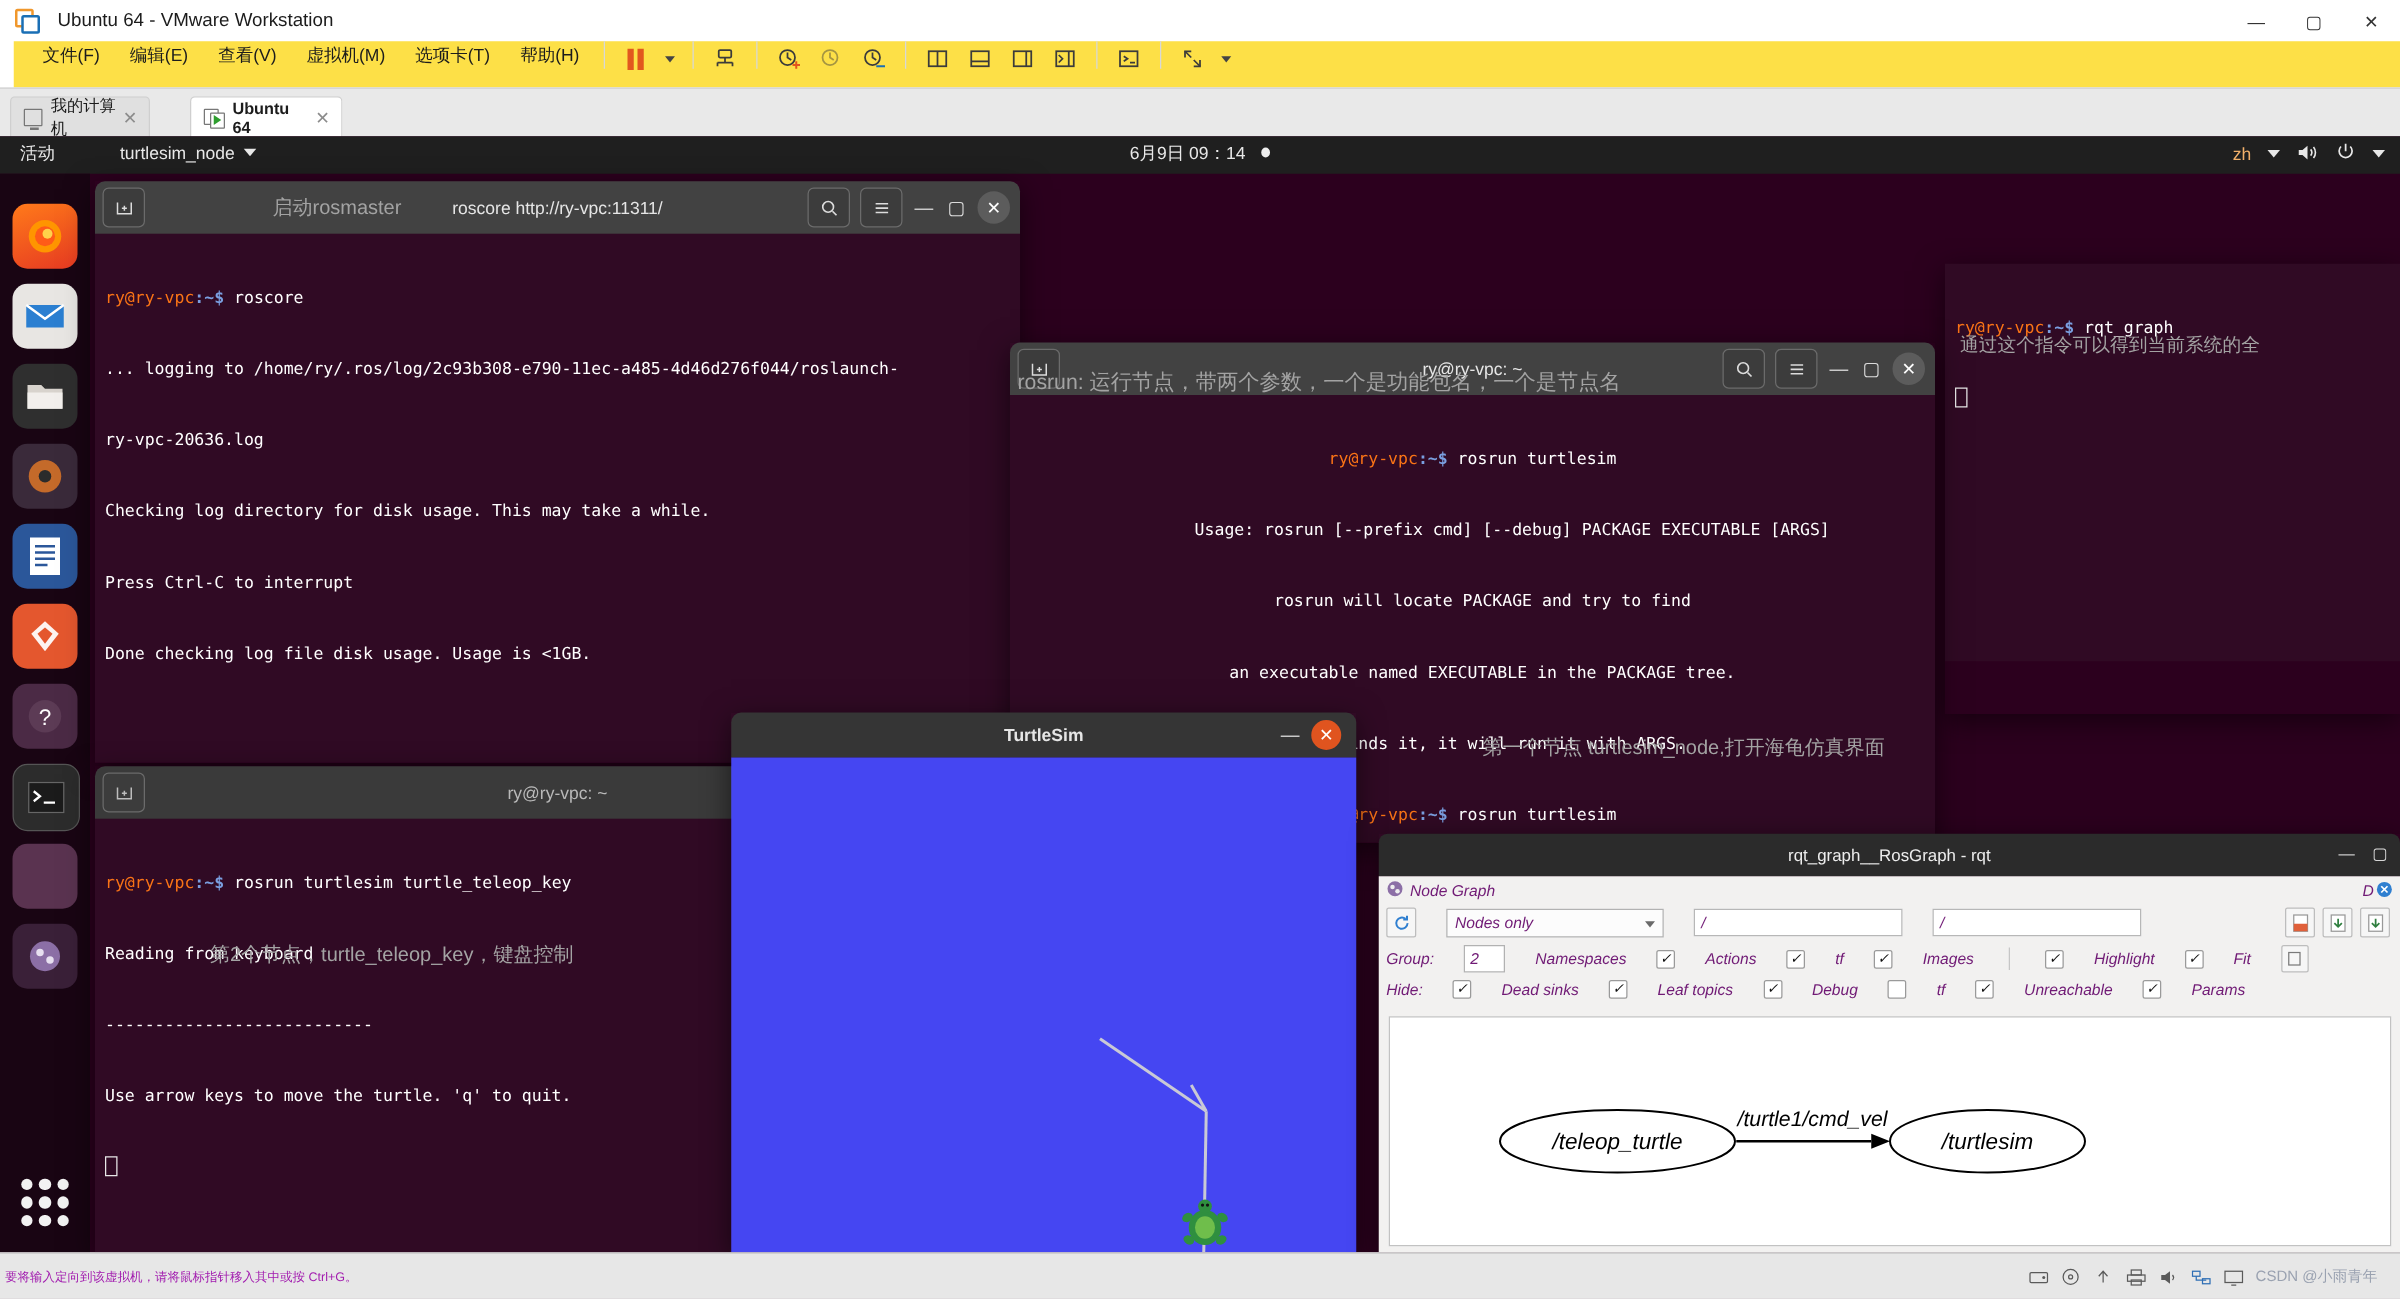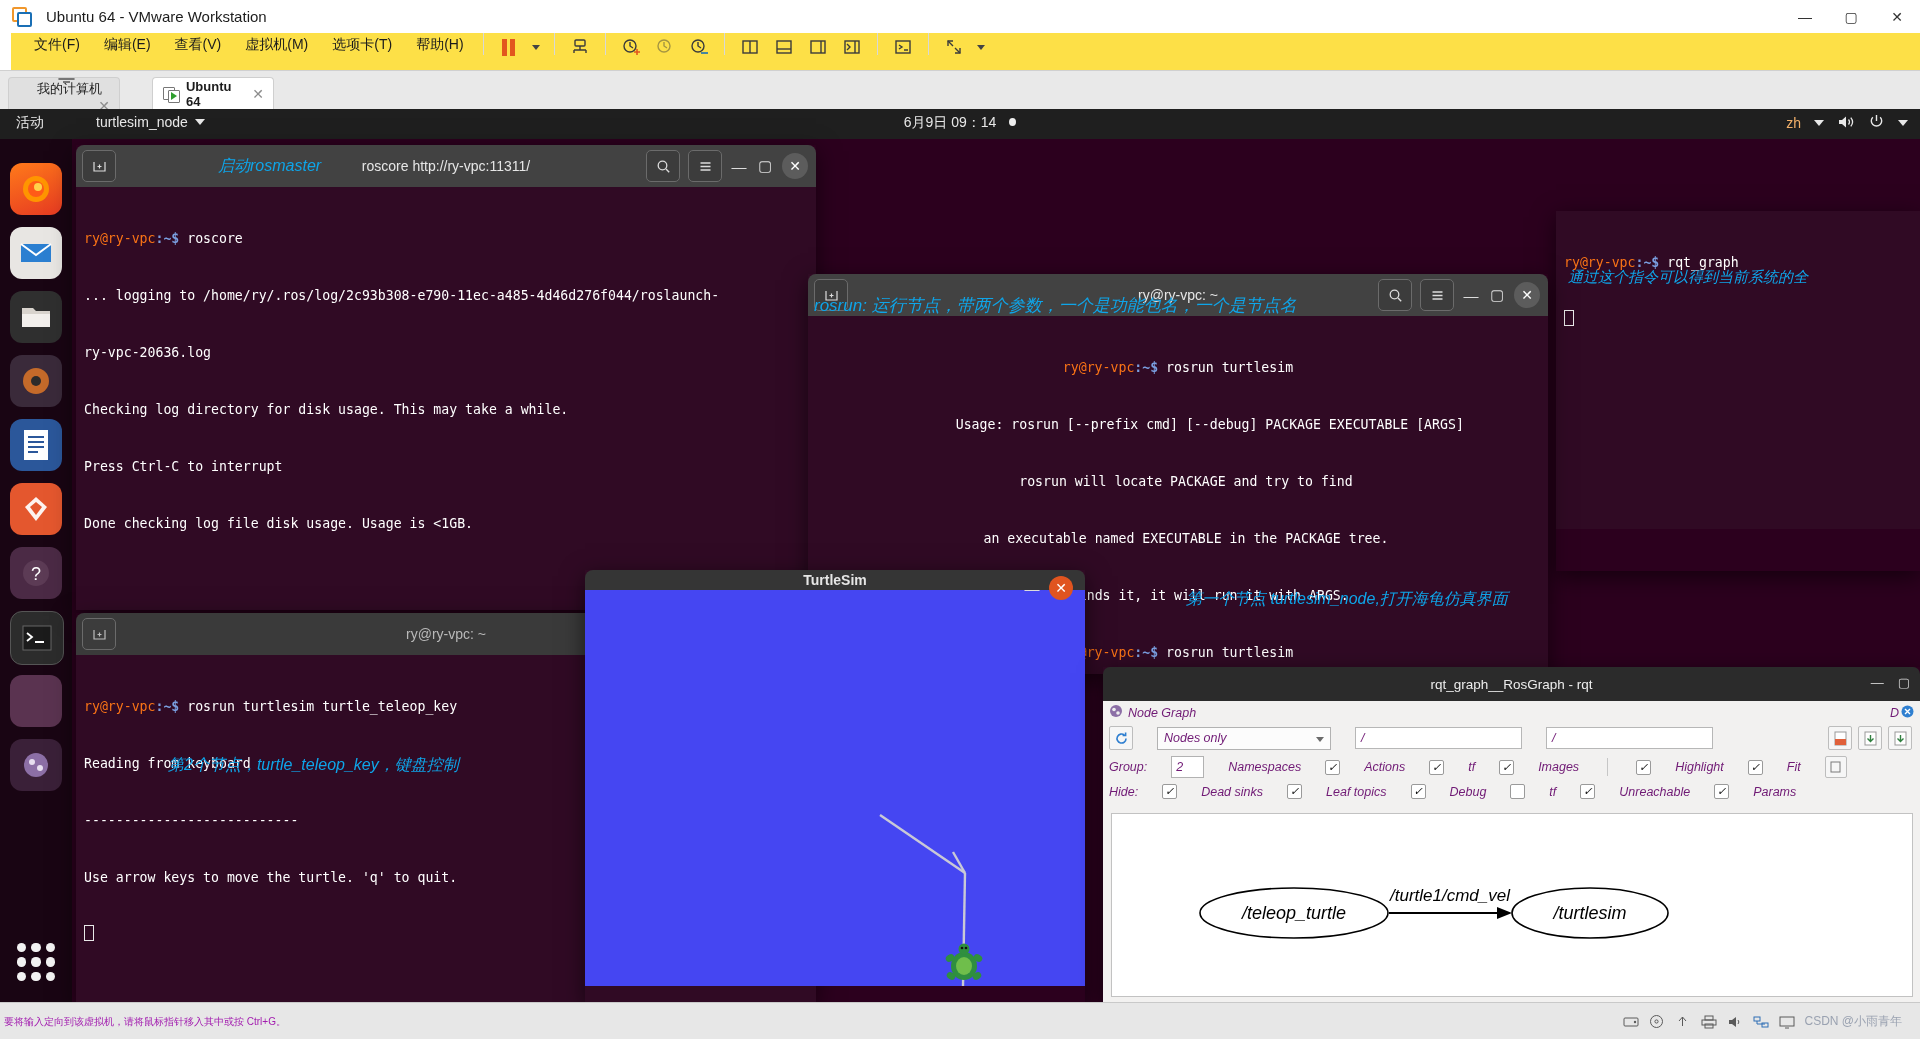--- a/index.html
+++ b/index.html
@@ -24,21 +24,21 @@
   .vm-menu{font-size:14px;color:#1c1c1c;padding:3px 11px;margin-left:2px;}
   .vm-sep{width:1px;height:22px;background:#d8d8d8;margin:0 8px;}
   .vm-tool{width:34px;height:28px;display:flex;align-items:center;justify-content:center;position:relative;}
   .vm-pause{display:flex;gap:3px;}
   .vm-pause i{display:block;width:5px;height:17px;background:#e2571e;}
   .vm-caret{width:0;height:0;border-left:4px solid transparent;border-right:4px solid transparent;border-top:5px solid #444;}
   .icn{stroke:#3b3b3b;fill:none;stroke-width:1.4;}
 
   .vm-tabstrip{position:absolute;left:0;top:70px;width:1920px;height:39px;background:#e9e9e9;border-top:1px solid #d0d0d0;}
   .vm-tab{position:absolute;top:6px;height:33px;border:1px solid #cfcfcf;border-bottom:none;border-radius:4px 4px 0 0;display:flex;align-items:center;padding:0 6px 0 10px;box-sizing:border-box;}
-  .vm-tab.inactive{background:#e0e0e0;left:8px;width:112px;flex-direction:column;}
+  .vm-tab.inactive{background:#e0e0e0;left:8px;width:112px;}
   .vm-tab.active{background:#fff;left:152px;width:122px;}
   .vm-tab .tl{font-size:13px;color:#1c1c1c;margin-left:7px;}
   .vm-tab.active .tl{font-weight:bold;}
   .vm-tab .tx{margin-left:auto;color:#8c8c8c;font-size:14px;padding:0 3px;}
   .mon{width:15px;height:12px;border:1.4px solid #777;border-radius:1px;position:relative;}
   .mon:after{content:"";position:absolute;left:4px;bottom:-4px;width:7px;height:2px;background:#777;}
 
   
   .guest{position:absolute;left:0;top:109px;width:1920px;height:893px;background:#2c001e;overflow:hidden;}
   .gnome-bar{position:absolute;left:0;top:0;width:1920px;height:30px;background:#1f1f1f;color:#e8e8e8;font-size:14px;}
@@ -61,21 +61,21 @@
   .hdr-title{position:absolute;left:0;right:0;text-align:center;color:#e6e6e6;font-size:14px;pointer-events:none;}
   .hdr-title.dim{color:#b9b9b9;}
   .btn-sq{width:32px;height:30px;border:1px solid #6b6b6b;border-radius:5px;background:#3c3c3c;display:flex;align-items:center;justify-content:center;color:#e0e0e0;font-size:14px;}
   .hdr-right{position:absolute;right:8px;top:0;height:42px;display:flex;align-items:center;gap:8px;z-index:3;}
   .hdr-ico{width:18px;height:18px;display:flex;align-items:center;justify-content:center;color:#dcdcdc;font-size:15px;}
   .close-round{width:26px;height:26px;border-radius:50%;background:#5c5c5c;color:#fff;display:flex;align-items:center;justify-content:center;font-size:14px;}
   .term-body{background:#300a24;font-family:"DejaVu Sans Mono","Liberation Mono",monospace;font-size:13.2px;line-height:19px;color:#ffffff;padding:4px 8px;box-sizing:border-box;overflow:hidden;white-space:pre;}
   .prompt{color:#f97316;font-weight:normal;}
   .path{color:#7a9fe0;font-weight:bold;}
   .cursor{display:inline-block;width:8px;height:14px;border:1px solid #e8e8e8;vertical-align:-2px;}
-  .ann{color:#0ea5e9;font-family:"Liberation Sans",sans-serif;font-size:15px;white-space:nowrap;position:absolute;font-style:italic;}
+  .ann{color:#a3a3a3;font-family:"Liberation Sans",sans-serif;font-size:15px;white-space:nowrap;position:absolute;}
 
   
   .ts-canvas{background:#4546f2;position:relative;overflow:hidden;}
 
   
   .rqt-hdr{height:34px;background:#2b2b2b;position:relative;display:flex;align-items:center;border-radius:7px 7px 0 0;}
   .rqt-hdr .t{position:absolute;left:0;right:0;text-align:center;color:#ededed;font-size:13.5px;}
   .rqt-body{background:#f2f1f0;font-size:12.5px;color:#701a75;font-style:italic;}
   .rqt-toolrow{display:flex;align-items:center;gap:24px;padding:3px 6px;}
   .chk{width:13px;height:13px;border:1px solid #9a9a9a;background:#fff;display:inline-flex;align-items:center;justify-content:center;font-size:11px;color:#111;border-radius:2px;}
@@ -447,21 +447,21 @@
         
         
         
         
         
         <div class="ann" style="left:378px;top:315px;font-size:16px;">第一个节点 turtlesim_node,打开海龟仿真界面</div>
       </div>
     </div>
 
     <div class="win" style="left:585px;top:461px;width:500px;height:432px;">
-      <div class="win-hdr" style="height:20px;background:#353535;">
+      <div class="win-hdr" style="height:36px;background:#353535;">
         <div class="hdr-title" style="font-weight:bold;">TurtleSim</div>
         <div class="hdr-right" style="height:36px;right:12px;">
           <div class="hdr-ico">—</div>
           <div class="close-round" style="background:#e0541f;width:24px;height:24px;">✕</div>
         </div>
       </div>
       <div class="ts-canvas" style="height:396px;">
         <svg width="500" height="396" viewBox="0 0 500 396">
           <path d="M295 225 L380 283" stroke="#c9c9d6" stroke-width="2.4" fill="none"></path>
           <path d="M380 283 L368 262" stroke="#c9c9d6" stroke-width="2.4" fill="none"></path>

